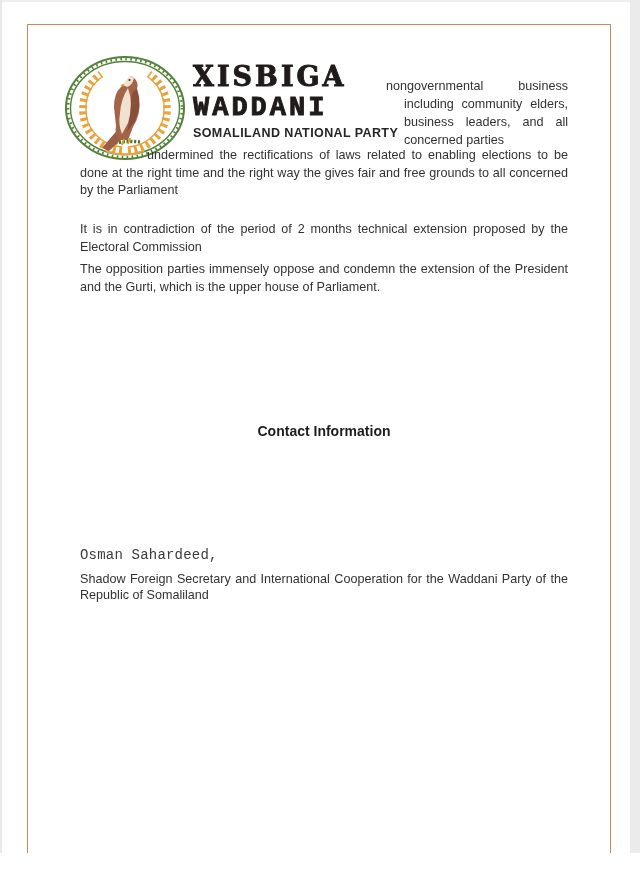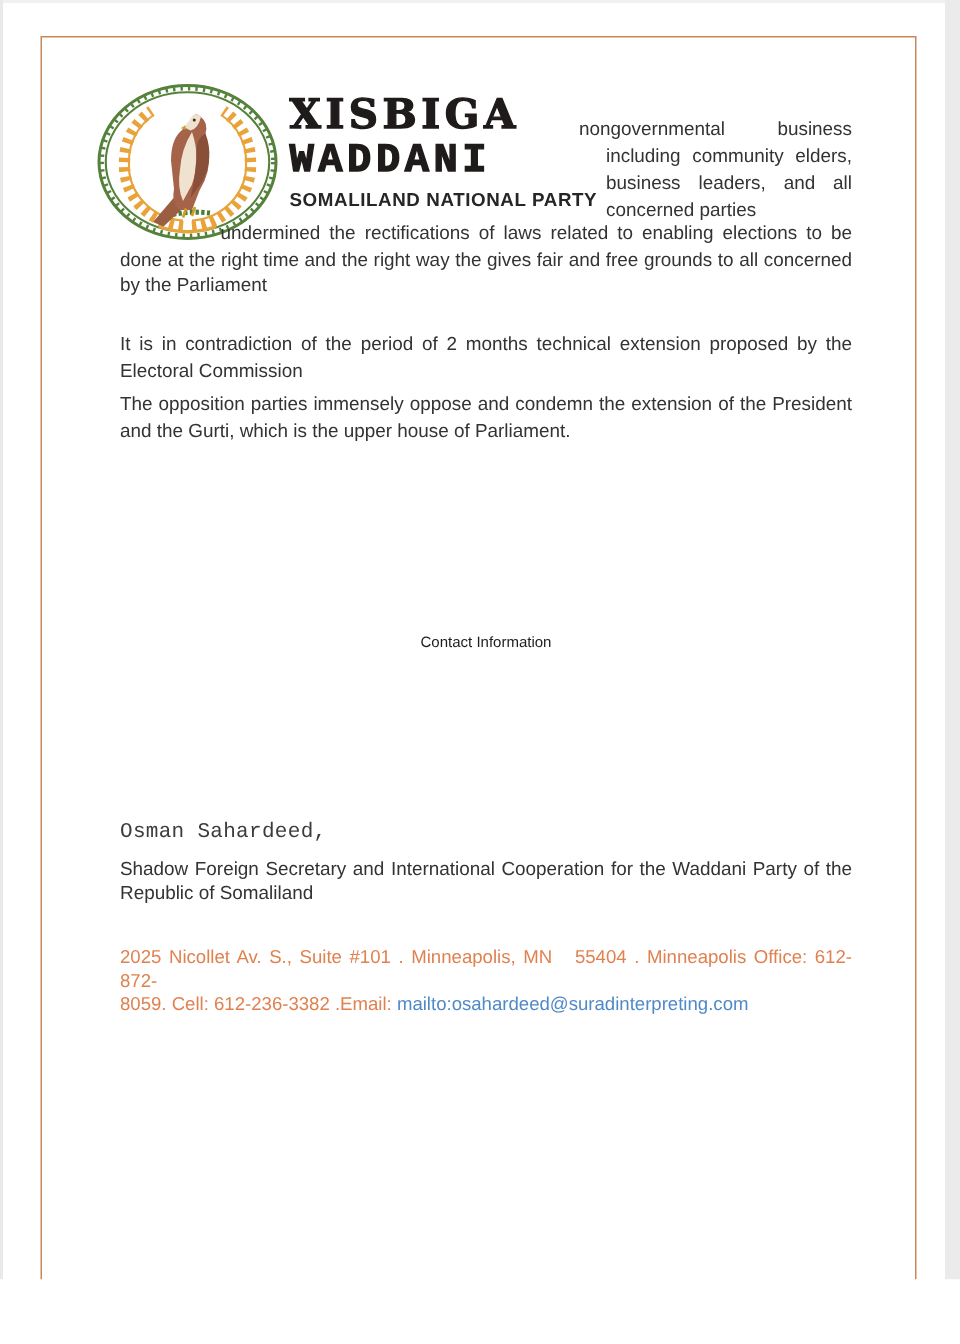--- a/index.html
+++ b/index.html
@@ -35,21 +35,21 @@
   .tblock{font-size:12.6px;line-height:17.6px;}
   .tline{margin:0;}
   .jl{text-align:justify;text-align-last:justify;}
   .ll{text-align:left;}
   .right-col{left:386px;top:77px;width:182px;line-height:18px;}
   .para-president{left:80px;top:147px;width:488px;}
   .para-contradiction{left:80px;top:221px;width:488px;}
   .para-opposition{left:80px;top:261px;width:488px;}
   .contact-heading{
     left:80px;top:423px;width:488px;text-align:center;
-    font-weight:normal;font-size:10px;color:#1d1d1d;
+    font-weight:bold;font-size:14px;color:#1d1d1d;
   }
   .signatory-name{
     left:80px;top:547px;font-family:"Liberation Mono","DejaVu Sans Mono",monospace;
     font-size:14px;color:#3c3c3c;letter-spacing:0.2px;
   }
   .signatory-title{left:80px;top:571px;width:488px;font-size:12.6px;line-height:16.2px;}
   .address{left:80px;top:631px;width:488px;font-size:12.4px;line-height:15.6px;color:#e08150;}
   .address .jl{text-align:justify;text-align-last:justify;}
   .address-link{color:#5089c8;text-decoration:none;cursor:pointer;}
   .emblem-box{left:64px;top:55px;width:122px;height:106px;}
@@ -117,17 +117,13 @@
       <div class="tline ll">and the Gurti, which is the upper house of Parliament.</div>
     </div>
 
   <div class="abs contact-heading">Contact Information</div>
   <div class="abs signatory-name">Osman Sahardeed,</div>
   <div class="abs tblock signatory-title">
       <div class="tline jl">Shadow Foreign Secretary and International Cooperation for the Waddani Party of the</div>
       <div class="tline ll">Republic of Somaliland</div>
     </div>
 
-  <div class="abs address">
-    <div class="tline jl">2025 Nicollet Av. S., Suite #101 . Minneapolis, MN&nbsp;&nbsp; 55404 . Minneapolis Office: 612-872-</div>
-    <div class="tline ll"><span>8059. Cell: 612-236-3382 .Email: </span><a class="address-link">mailto:osahardeed@suradinterpreting.com</a></div>
-  </div>
 </div>
 
 </body></html>

